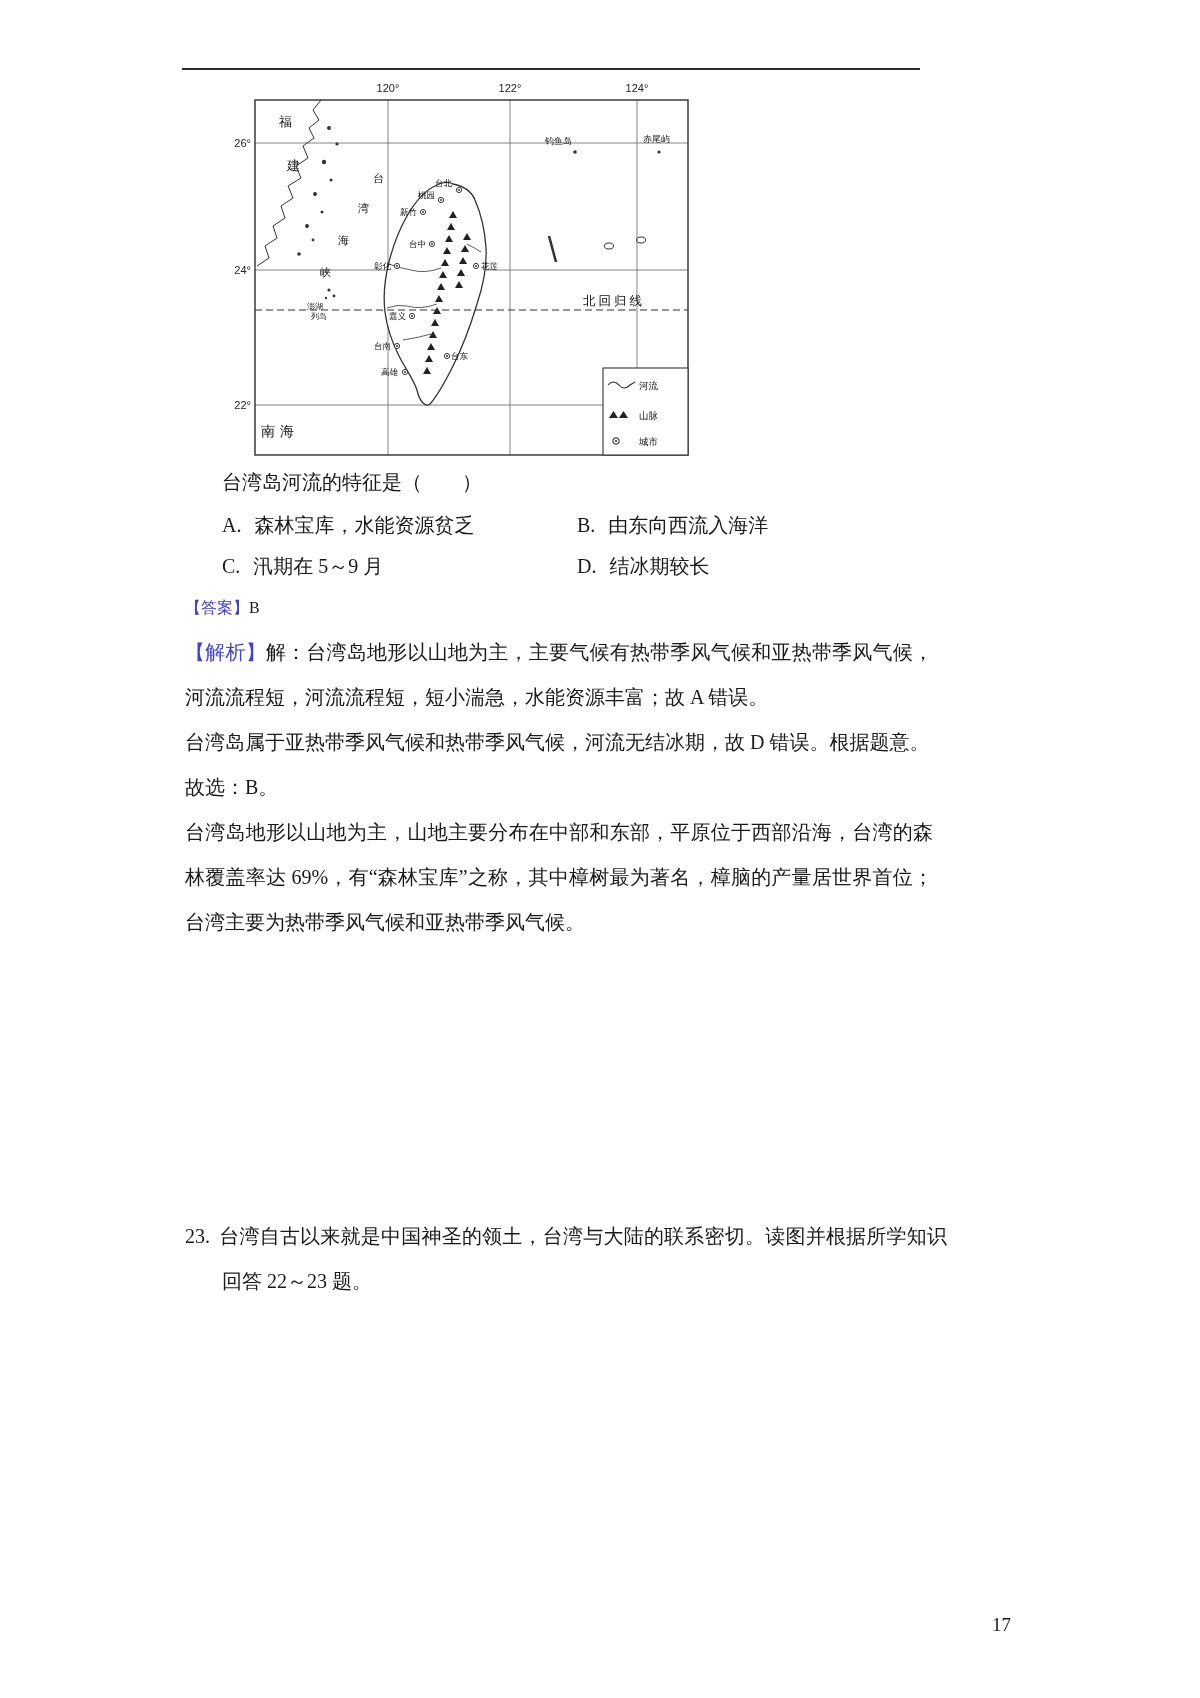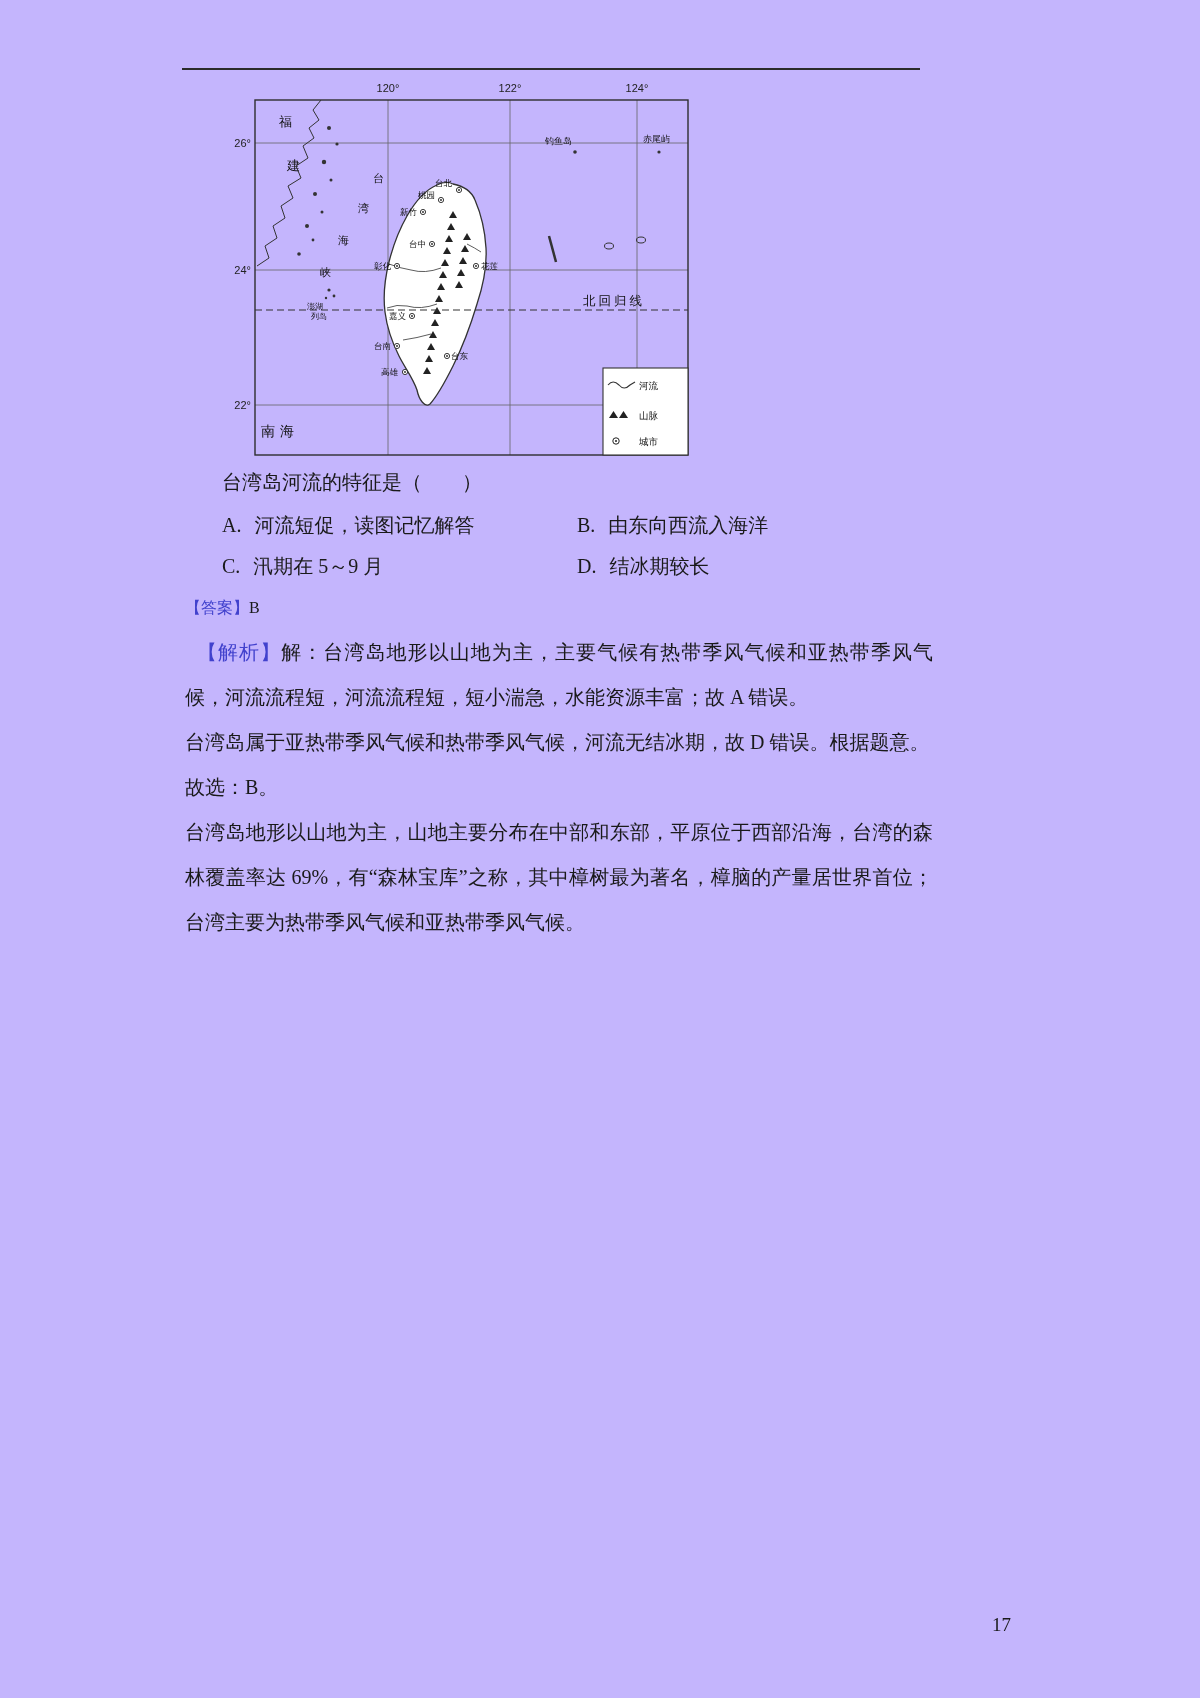--- a/index.html
+++ b/index.html
@@ -1,20 +1,20 @@
 <!DOCTYPE html>
 <html><head>
 <meta charset="utf-8">
 <style>
   html,body{margin:0;padding:0;background:#e8e8e8;}
   .page{
     position:relative;
     width:1200px;height:1698px;
     margin:0 auto;
-    background:#c4b5fd;
+    background:#ffffff;
     font-family:"Liberation Serif","DejaVu Serif",serif;
     color:#1a1a1a;
     overflow:hidden;
   }
   .top-rule{position:absolute;left:182px;top:68px;width:738px;height:2px;background:#2b2b2b;}
   .map-wrap{position:absolute;left:225px;top:78px;width:475px;height:390px;}
   svg text{font-family:"Liberation Sans","DejaVu Sans",sans-serif;}
   .stem{position:absolute;left:222px;top:468px;font-size:20px;line-height:28px;}
   .opt-row{position:absolute;left:222px;width:720px;display:flex;font-size:20px;line-height:28px;}
   .opt-row.row1{top:511px;}
@@ -205,21 +205,21 @@
         </g>
       </g>
     </svg>
   </div>
 
   <div class="stem">台湾岛河流的特征是（　　）</div>
 
   <div class="opt-row row1">
     <div class="opt">
       <span class="opt-label">A.</span>
-      <span>河流短促，读图记忆解答</span>
+      <span>森林宝库，水能资源贫乏</span>
     </div>
     <div class="opt">
       <span class="opt-label">B.</span>
       <span>由东向西流入海洋</span>
     </div>
   </div>
 
   <div class="opt-row row2">
     <div class="opt">
       <span class="opt-label">C.</span>
@@ -229,22 +229,25 @@
       <span class="opt-label">D.</span>
       <span>结冰期较长</span>
     </div>
   </div>
 
   <div class="answer-line">
     <span class="accent" style="color: rgb(65, 65, 205);">【答案】</span><span>B</span>
   </div>
 
   <div class="analysis">
-    <p><span class="accent" style="color: rgb(65, 65, 205); margin-left: 12px;">【解析】</span><span>解：台湾岛地形以山地为主，主要气候有热带季风气候和亚热带季风气候，河流流程短，河流流程短，短小湍急，水能资源丰富；故 A 错误。</span></p>
+    <p><span class="accent" style="color: rgb(65, 65, 205);">【解析】</span><span>解：台湾岛地形以山地为主，主要气候有热带季风气候和亚热带季风气候，河流流程短，河流流程短，短小湍急，水能资源丰富；故 A 错误。</span></p>
     <p>台湾岛属于亚热带季风气候和热带季风气候，河流无结冰期，故 D 错误。根据题意。</p>
     <p>故选：B。</p>
     <p>台湾岛地形以山地为主，山地主要分布在中部和东部，平原位于西部沿海，台湾的森林覆盖率达 69%，有“森林宝库”之称，其中樟树最为著名，樟脑的产量居世界首位；台湾主要为热带季风气候和亚热带季风气候。</p>
   </div>
 
+  <div class="q23">
+    <p><span class="q-num">23.</span><span>台湾自古以来就是中国神圣的领土，台湾与大陆的联系密切。读图并根据所学知识回答 22～23 题。</span></p>
+  </div>
 
   <div class="page-num">17</div>
 
 </div>
 
 </body></html>

